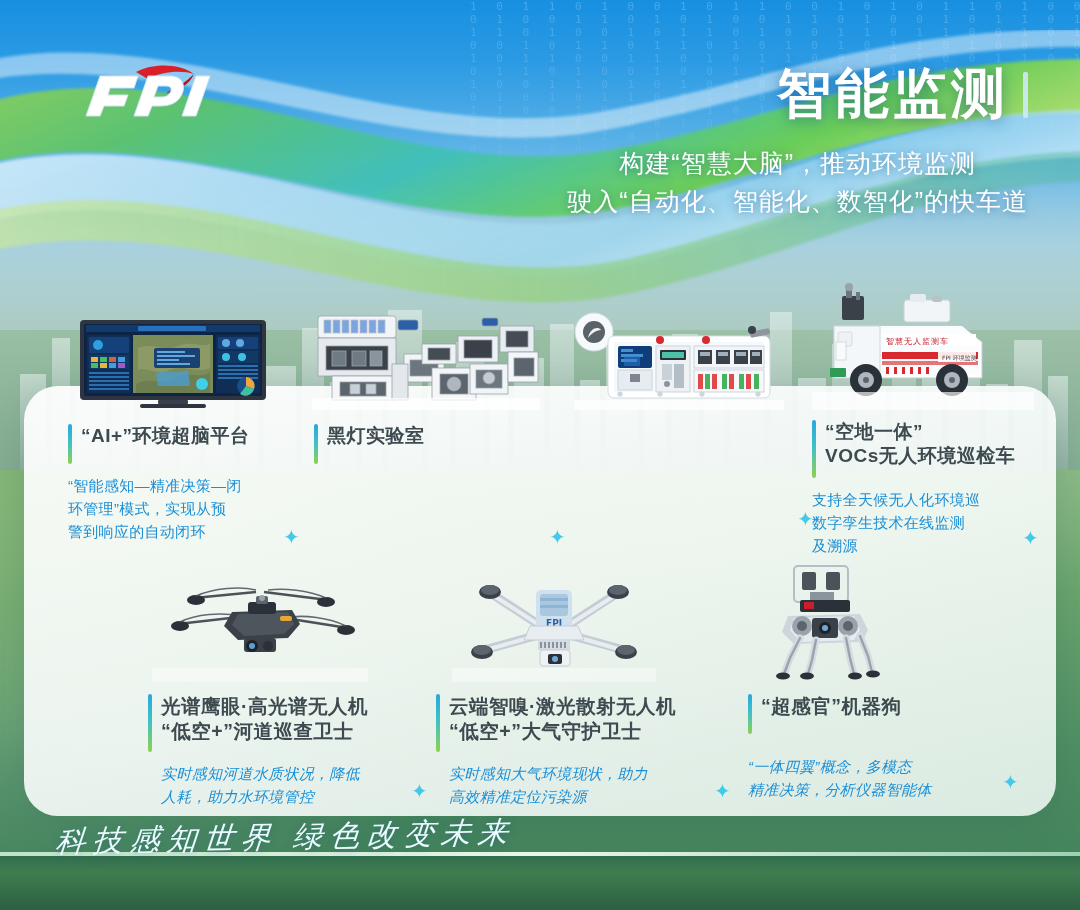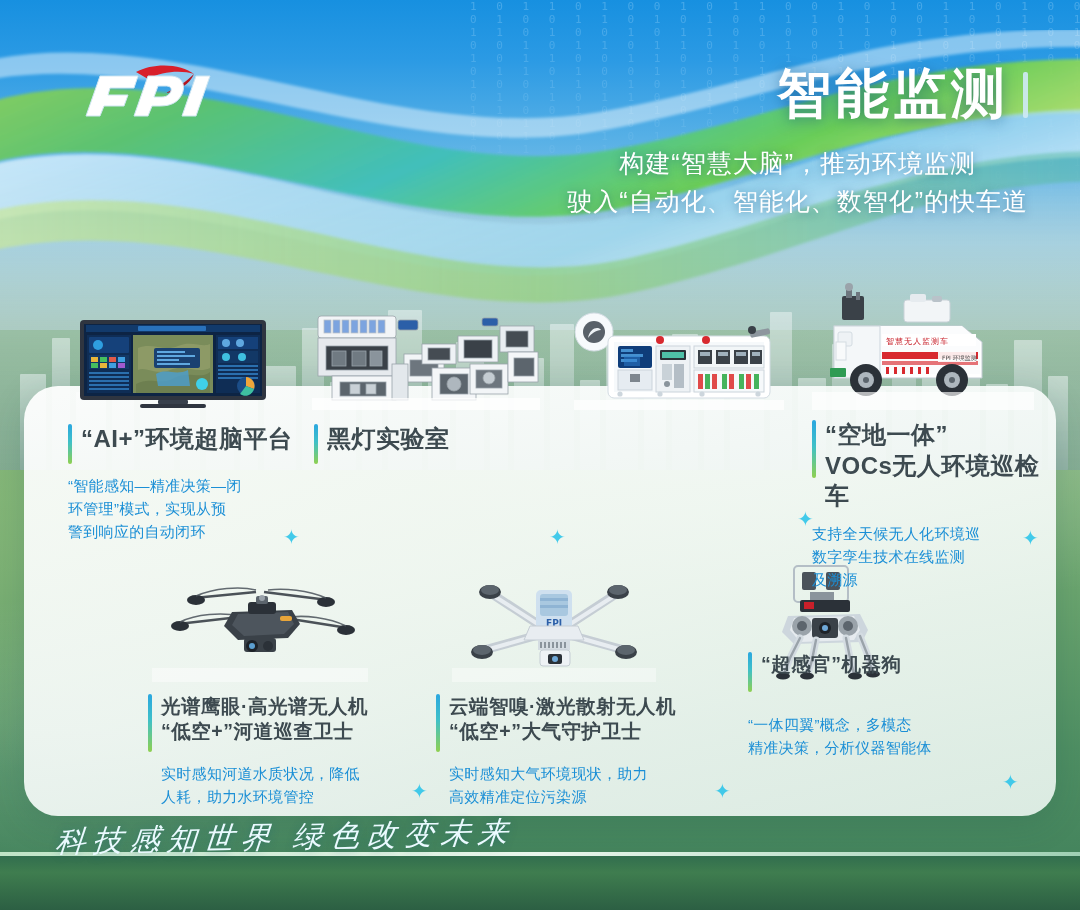--- a/index.html
+++ b/index.html
@@ -90,29 +90,29 @@
   .prod { position:absolute; }
 
   
   .card { position:absolute; }
   .card-head { display:flex; gap:9px; align-items:flex-start; }
   .accent {
     width:4px; border-radius:2px; flex:0 0 4px;
     background:linear-gradient(180deg,#2aa7e0 0%,#3fc0c8 45%,#8fd04f 100%);
   }
   .card-title {
-    font-size:24px; font-weight:700; color:#3d4a50; line-height:1.28; letter-spacing:.5px;
+    font-size:19px; font-weight:700; color:#3d4a50; line-height:1.28; letter-spacing:.5px;
     white-space:pre-line;
   }
   .card-desc {
     margin-top:11px; font-size:15px; line-height:1.52; color:#1b8fd6;
     letter-spacing:.3px; white-space:pre-line; font-weight:500;
   }
   .card.row2 .card-title { font-size:19.5px; }
-  .card.row2 .card-desc { color:#1b8fd6; }
+  .card.row2 .card-desc { color:#1b8fd6;font-style:italic; }
 
   .sparkle { position:absolute; color:#39c8ea; font-size:20px; line-height:1; opacity:.95; }
 
   
   .tagline {
     position:absolute; left:56px; bottom:52px;
     font-family:"Liberation Serif","DejaVu Serif",serif;
     font-size:30px; color:#eafaff; letter-spacing:7px;
     font-style:italic; font-weight:400;
     text-shadow:0 1px 8px rgba(20,90,120,.45);
@@ -619,21 +619,21 @@
     <div class="card-head">
       <div class="accent" style="height:58px;"></div>
       <div class="card-title">云端智嗅·激光散射无人机
 “低空+”大气守护卫士</div>
     </div>
     <div class="card-desc" style="margin-left:13px;">实时感知大气环境现状，助力
 高效精准定位污染源</div>
   </div>
   <div class="sparkle" style="left:714px; top:781px;">✦</div>
 
-  <div class="card row2" style="left:748px; top:652px; width:262px;">
+  <div class="card row2" style="left:748px; top:694px; width:262px;">
     <div class="card-head">
       <div class="accent" style="height:40px;"></div>
       <div class="card-title">“超感官”机器狗</div>
     </div>
     <div class="card-desc" style="margin-top:22px;">“一体四翼”概念，多模态
 精准决策，分析仪器智能体</div>
   </div>
   <div class="sparkle" style="left:1002px; top:772px;">✦</div>
 
   <div class="bg-bottomband"></div>

